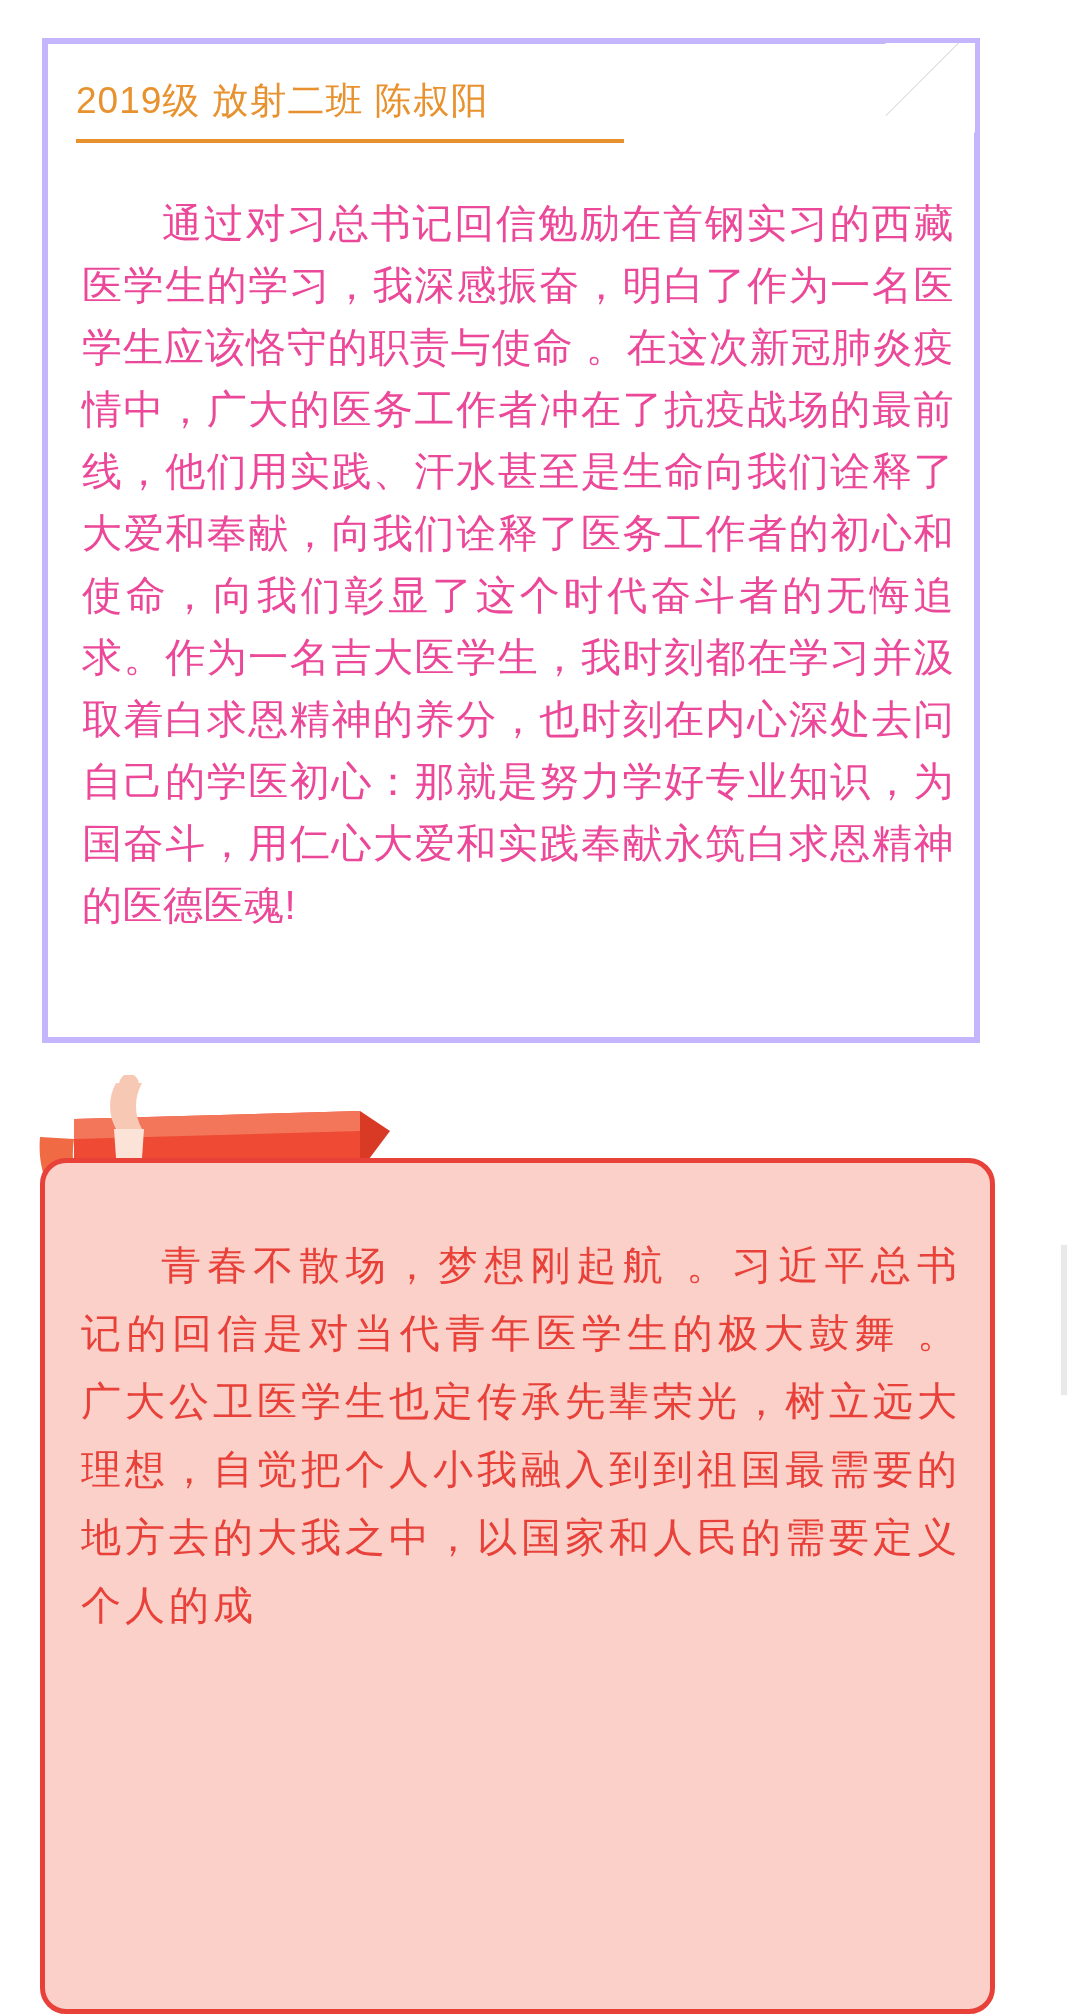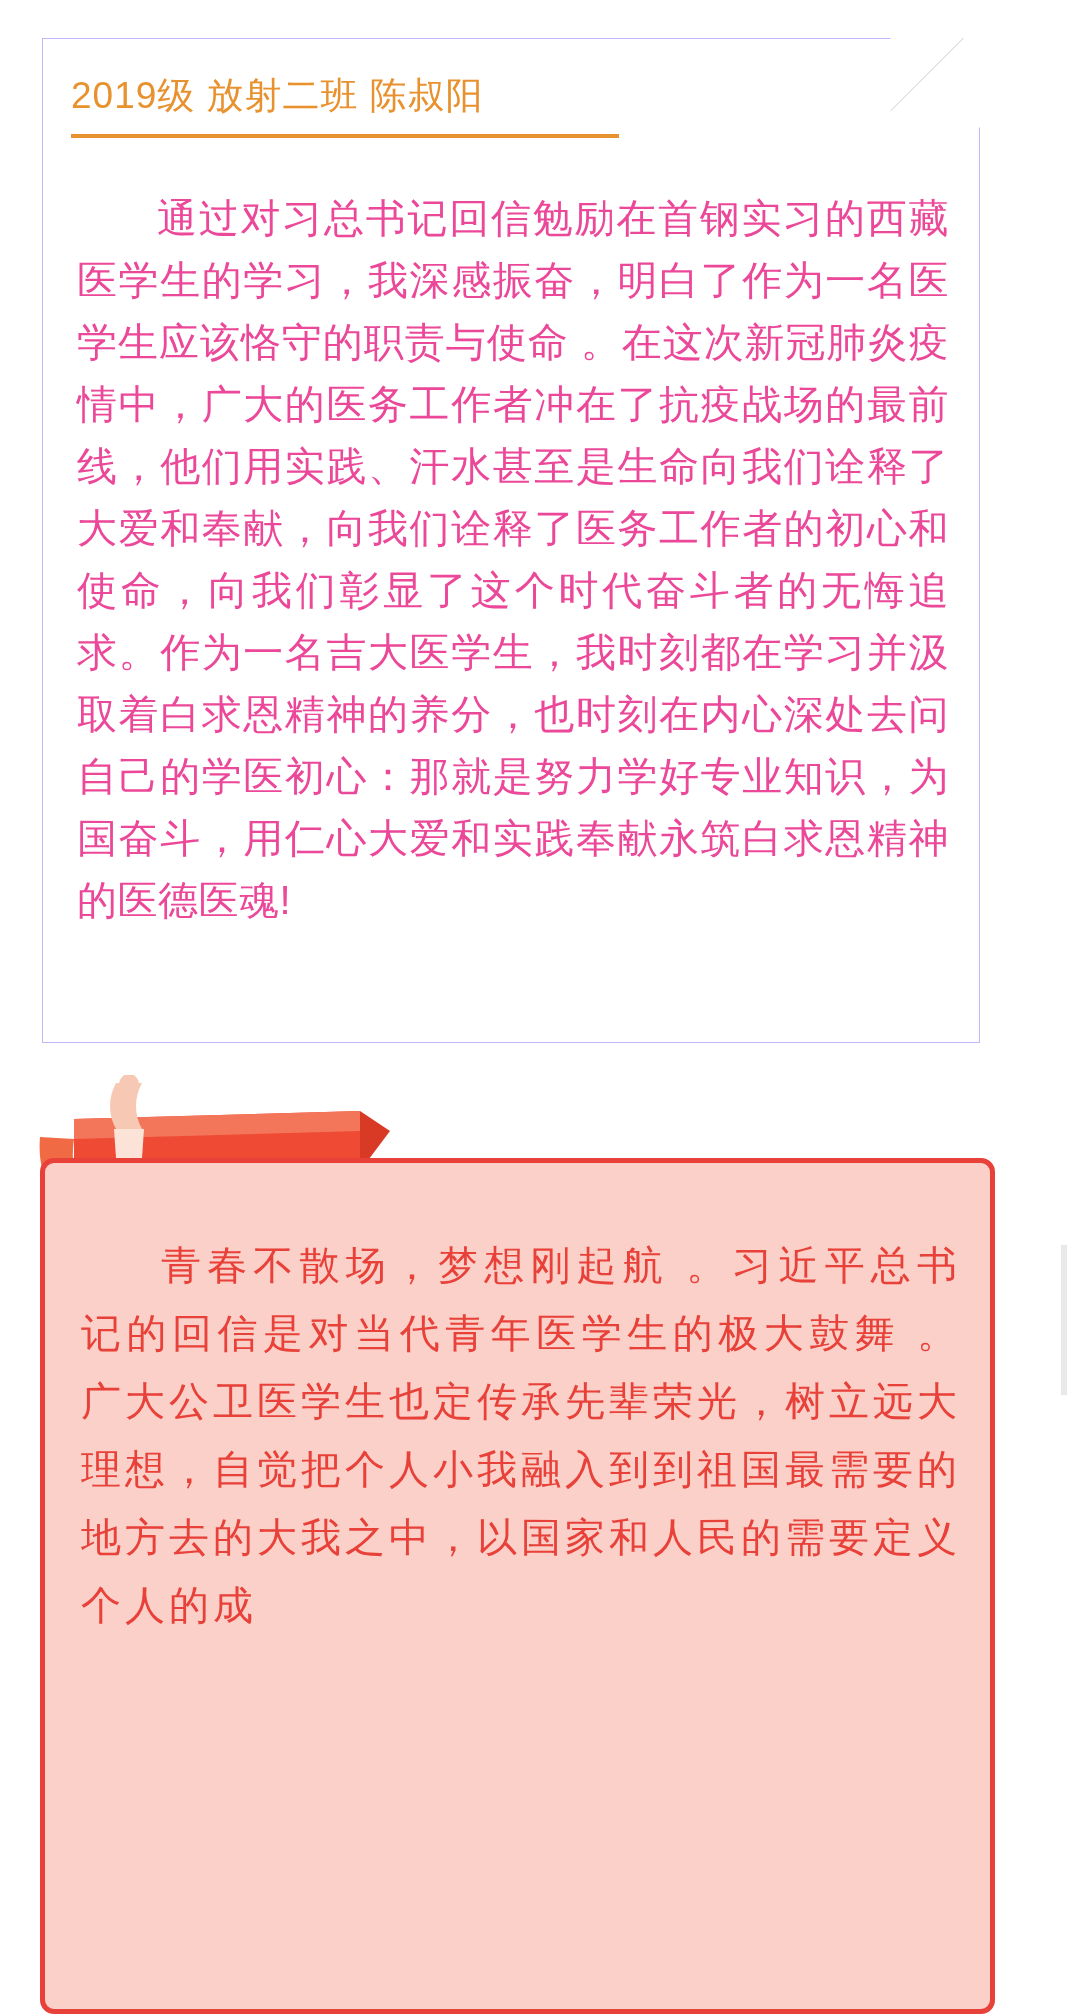--- a/index.html
+++ b/index.html
@@ -23,21 +23,21 @@
   }
 
   
   .card-one {
     position: absolute;
     left: 42px;
     top: 38px;
     width: 938px;
     min-height: 1005px;
     background: #ffffff;
-    border: 1px solid #c4b5fd;
+    border: 6px solid #c4b5fd;
     box-sizing: border-box;
   }
   .fold-wrap {
     position: absolute;
     right: -1px;
     top: -1px;
     width: 90px;
     height: 90px;
     overflow: hidden;
   }
@@ -106,21 +106,21 @@
 
   
   .card-two {
     position: absolute;
     left: 40px;
     top: 1158px;
     width: 955px;
     height: 856px;
     background: #fbd0c8;
     border: 5px solid #e8413a;
-    border-radius: 14px;
+    border-radius: 26px;
     box-sizing: border-box;
     overflow: hidden;
   }
   .card-two-body {
     position: absolute;
     left: 36px;
     top: 68px;
     width: 880px;
     font-size: 40px;
     line-height: 68px;

